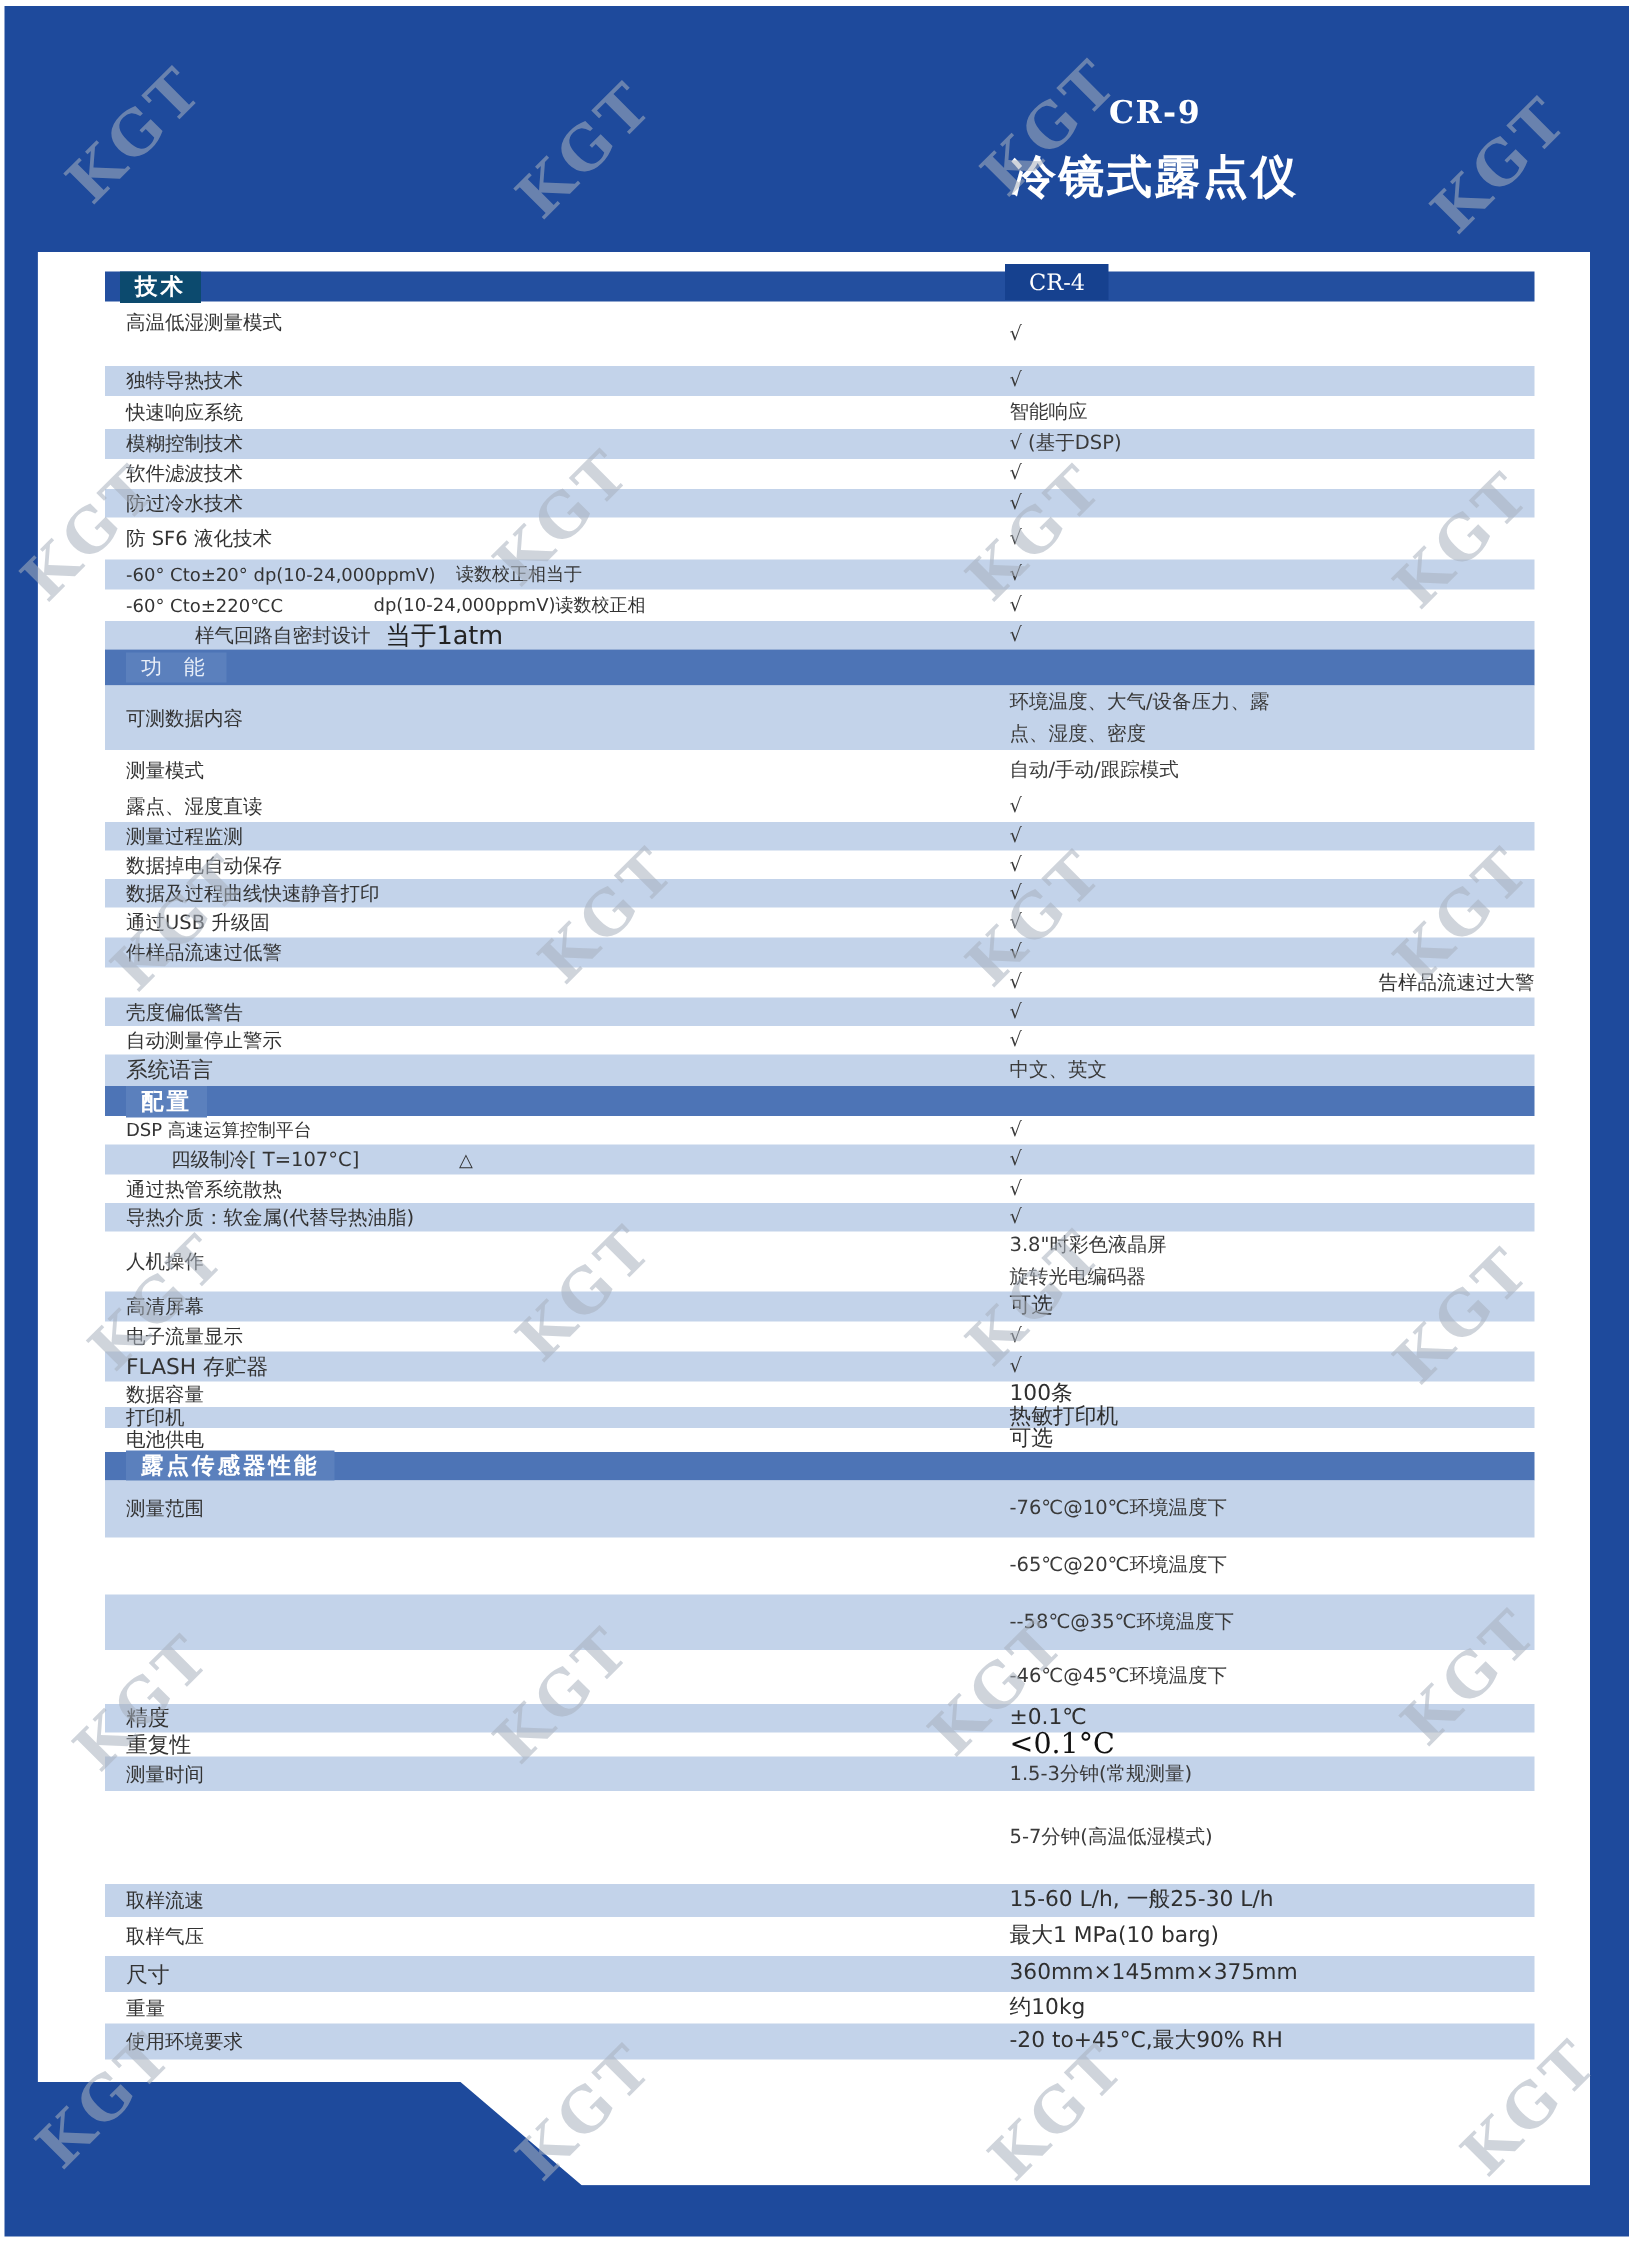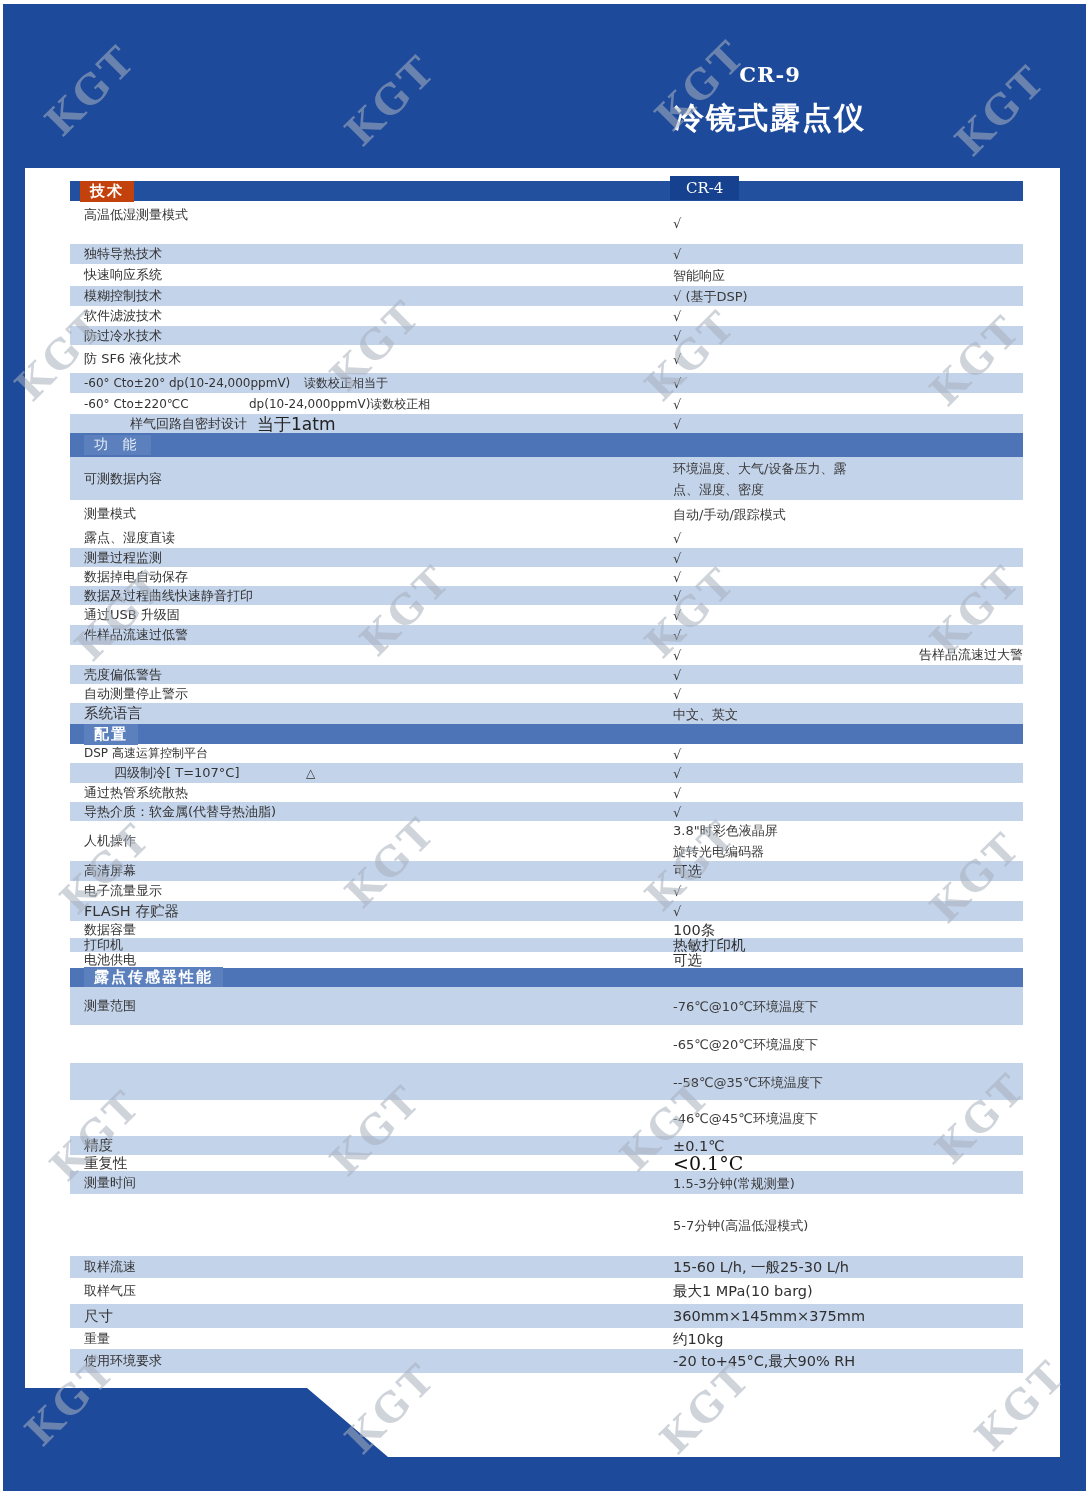--- a/index.html
+++ b/index.html
@@ -14,21 +14,21 @@
   .title-name{margin-top:11px;font-size:30px;font-weight:bold;letter-spacing:2px;}
   .content{
     position:absolute;left:25px;top:168px;width:1035px;height:1289px;background:#ffffff;
     clip-path:polygon(0px 0px,1035px 0px,1035px 1289px,363px 1289px,282px 1220px,0px 1220px);
   }
   .spec-table{position:absolute;left:45px;top:13px;width:953px;}
   .sec-bar{position:relative;display:flex;align-items:center;color:#fff;}
   .sec-bar.navy{background:#234f9f;}
   .sec-bar.medium{background:#4d74b6;}
   .sec-title{margin-left:14px;font-size:15px;font-weight:bold;letter-spacing:2px;padding:1px 10px;}
-  .sec-title.chip-dark{background:#c2410c;margin-left:10px;}
+  .sec-title.chip-dark{background:#0c4a6e;margin-left:10px;}
   .sec-title.chip-light{background:#5b80bd;font-weight:bold;}
   .sec-title.plain{font-weight:normal;letter-spacing:5px;font-size:14px;color:#e8eef8;background:#5b80bd;}
   .val-chip{
     position:absolute;left:600px;top:-5px;bottom:1px;display:flex;align-items:center;
     padding:0 16px;background:#16418f;color:#fff;
     font-family:"DejaVu Serif","Liberation Serif",serif;font-size:15px;
   }
   .row{position:relative;display:flex;align-items:center;color:#333;}
   .row.lb{background:#c3d3ea;}
   .row .lab{margin-left:14px;font-size:13px;white-space:nowrap;}

